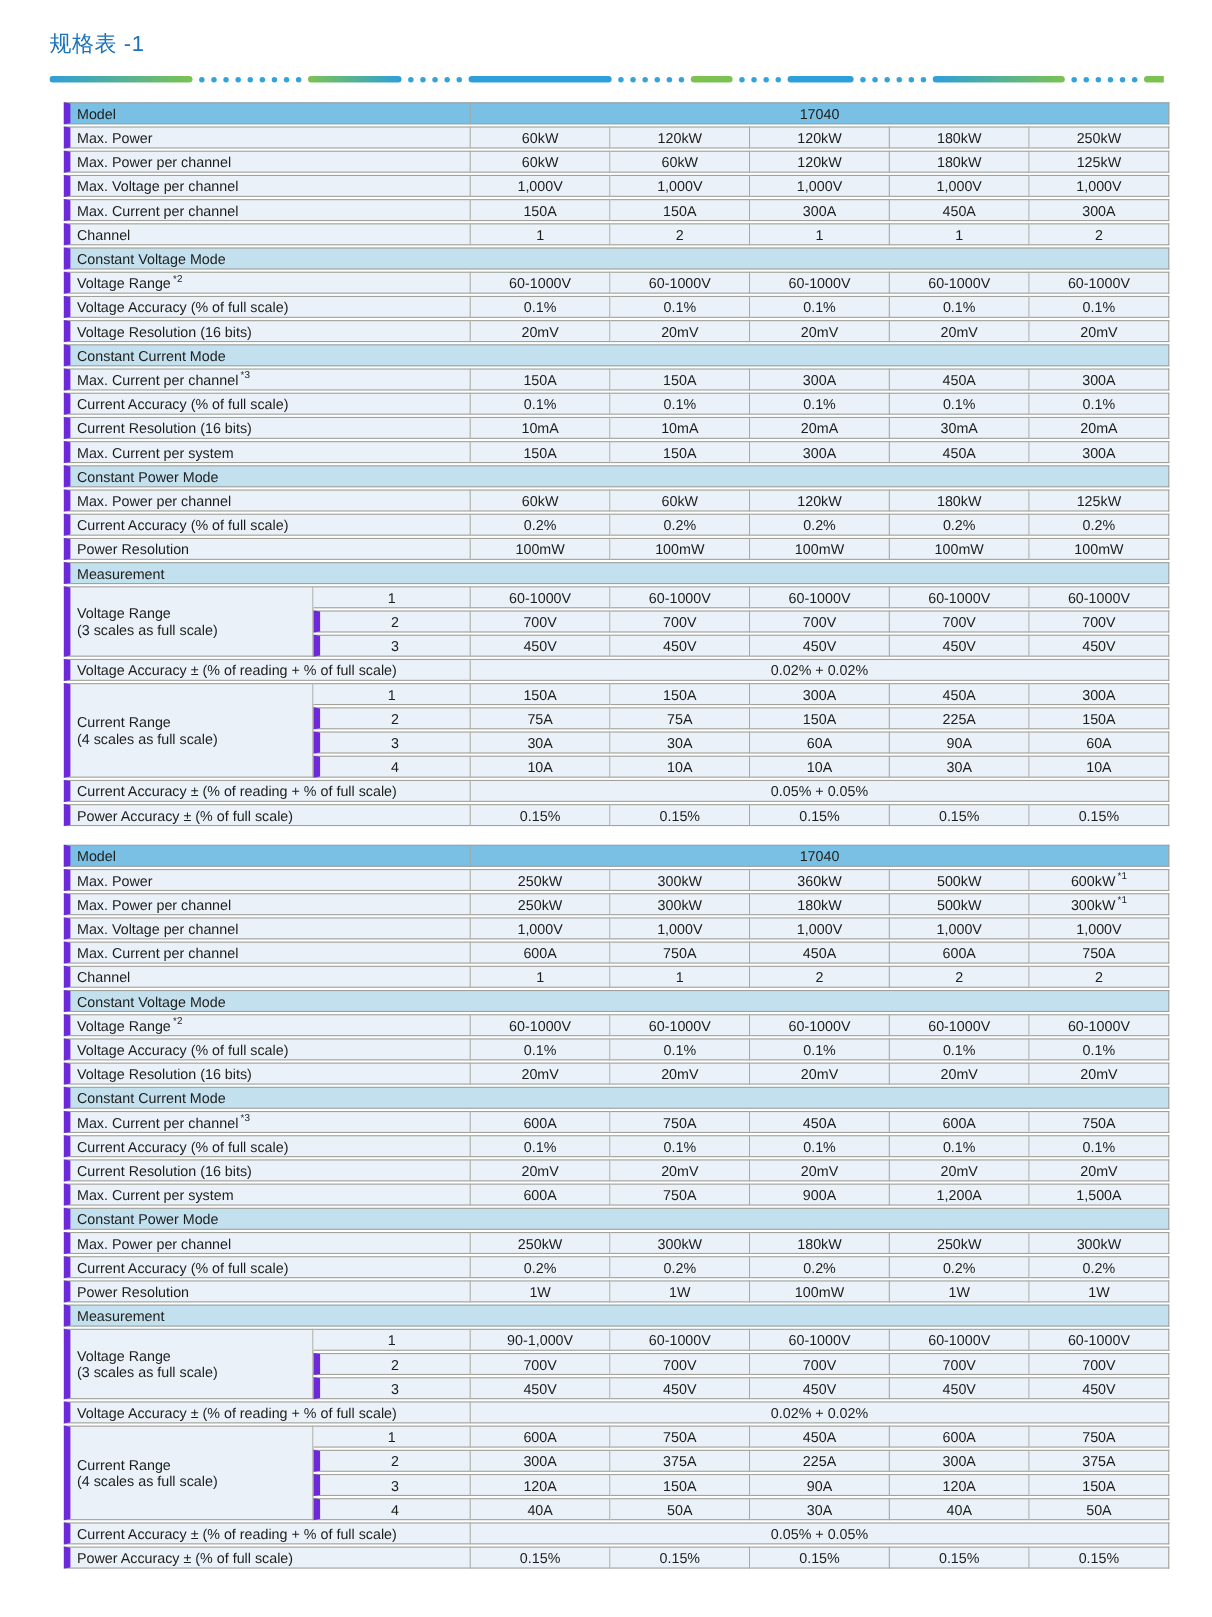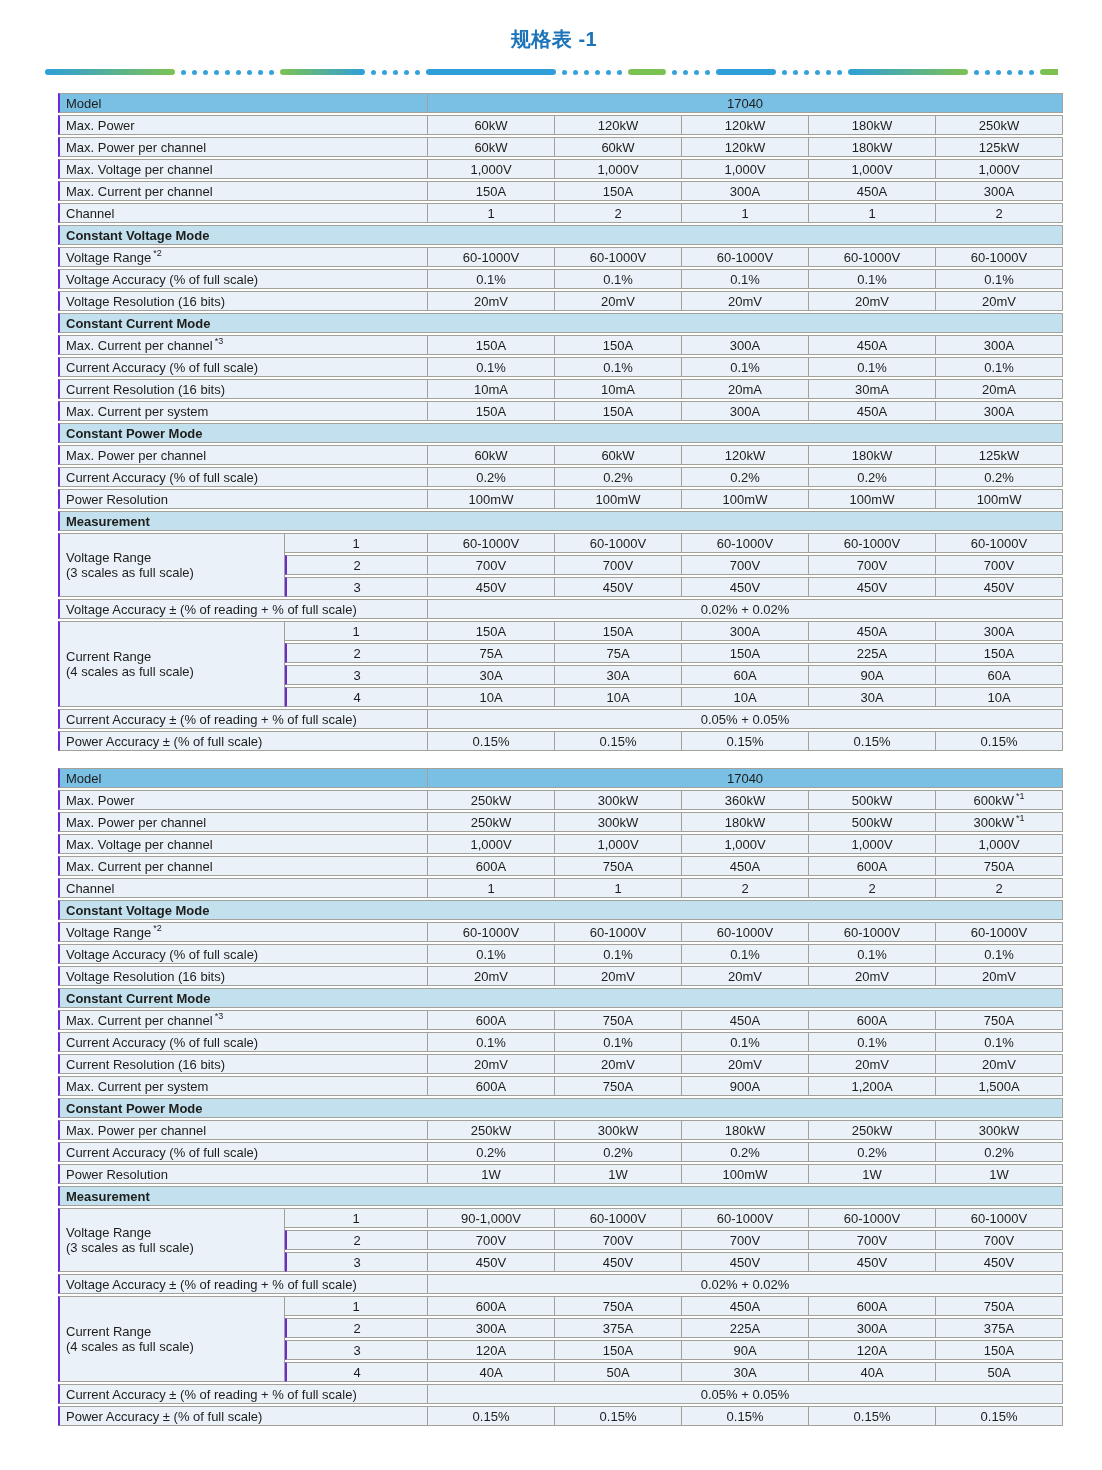--- a/index.html
+++ b/index.html
@@ -1,33 +1,33 @@
 <!DOCTYPE html>
 <html><head>
 <meta charset="utf-8">
 <style>
   html,body{margin:0;padding:0;background:#ffffff;}
   body{width:1102px;height:1470px;font-family:"Liberation Sans",sans-serif;color:#1d1d1b;overflow:hidden;}
   .page{position:relative;padding:26px 39px 0 45px;box-sizing:border-box;width:1102px;}
-  .title{font-size:20px;font-weight:700;color:#1b73b9;margin:0 0 15px 0;letter-spacing:0.5px;text-align:center;}
+  .title{font-size:20px;font-weight:400;color:#1b73b9;margin:0 0 15px 0;letter-spacing:0.5px;}
   .divider{display:flex;align-items:center;gap:6px;height:8px;width:1013px;overflow:hidden;margin:0 0 15px 0;}
   .divider .bar{height:6px;border-radius:3px;flex:none;}
   .divider .bar.b{background:#2f9fd9;}
   .divider .bar.g{background:#7cc253;}
   .divider .bar.bg{background:linear-gradient(90deg,#2f9fd9,#7cc253);}
   .divider .bar.gb{background:linear-gradient(90deg,#7cc253,#2f9fd9);}
   .divider .dot{width:5px;height:5px;border-radius:50%;background:#35a3da;flex:none;}
   table.spec{border-collapse:separate;border-spacing:0 2px;table-layout:fixed;width:1005px;margin-left:13px;font-size:13px;color:#1d1d1b;}
   table.spec + table.spec{margin-top:13px;}
   table.spec td{box-sizing:border-box;height:20px;padding:0 6px;border-top:1px solid #a2a29a;border-bottom:1px solid #a2a29a;border-right:1px solid #a2a29a;overflow:hidden;white-space:nowrap;vertical-align:middle;}
-  table.spec td:first-child{border-left:2px solid #6d28d9;}
+  table.spec td:first-child{border-left:6px solid #6d28d9;}
   td.lbl{text-align:left;padding-left:8px;}
   td.ctr{text-align:center;}
   tr.model td{background:#79c0e4;}
-  tr.sec td{background:#c3e0ee;font-weight:bold;}
+  tr.sec td{background:#c3e0ee;}
   tr.data td{background:#eaf1f8;}
   td.grp{line-height:15px;white-space:normal;}
   sup{font-size:9px;line-height:0;margin-left:2px;}
 </style>
 </head>
 <body>
 
 <div class="page">
   <h1 class="title" style="color: rgb(27, 115, 185);">规格表 -1</h1>
   <div class="divider">

